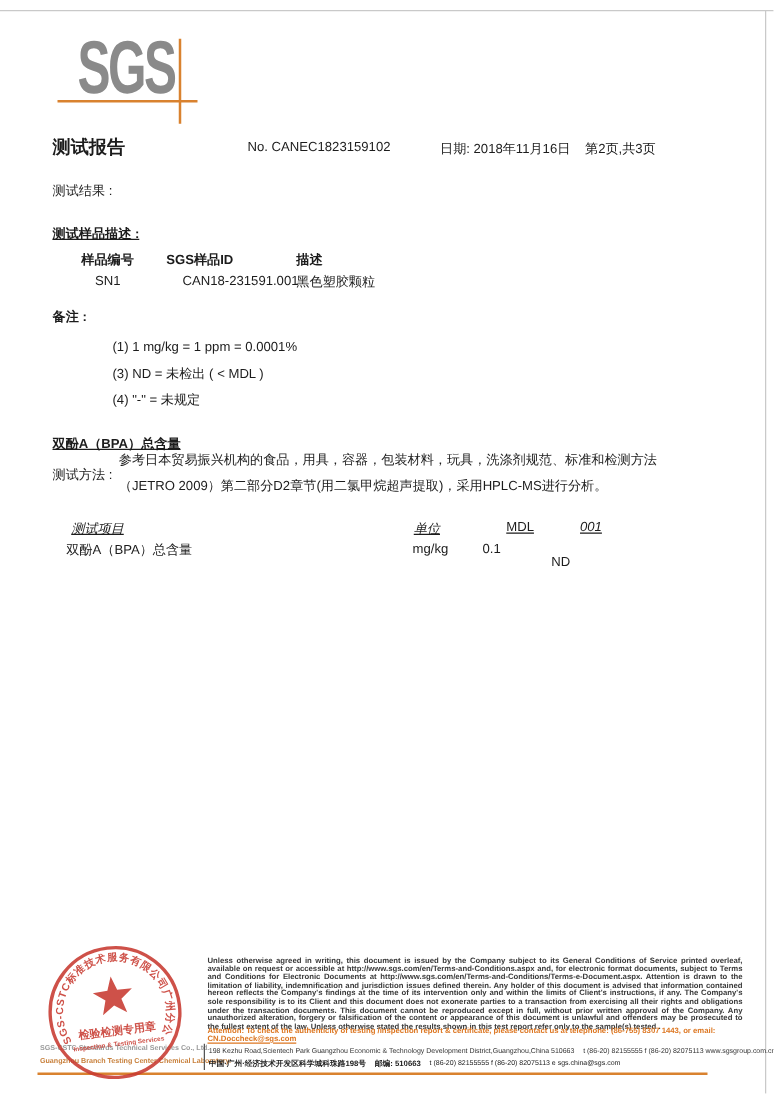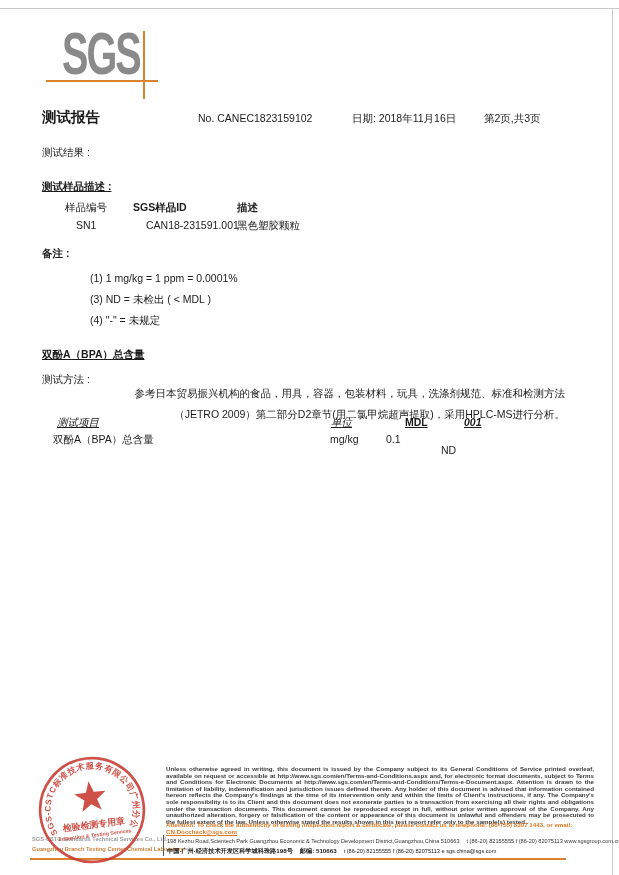--- a/index.html
+++ b/index.html
@@ -15,38 +15,38 @@
   .logo-text{
     left:62px;top:24px;font-size:60px;font-weight:bold;color:#8a8a8a;
     letter-spacing:-3px;transform:scaleX(.66);transform-origin:left top;line-height:1;
   }
   .logo-hline{left:46px;top:80px;width:112px;height:2px;background:#d9822f;}
   .logo-vline{left:143px;top:31px;width:2px;height:68px;background:#d9822f;}
   
   .doc-title{left:42px;top:108px;font-size:14.5px;font-weight:bold;}
   .report-no{left:198px;top:112px;font-size:10.5px;}
   .report-date{left:352px;top:112px;font-size:10.5px;}
-  .page-info{left:484px;top:112px;font-size:10.5px;}
+  .page-info{left:468px;top:112px;font-size:10.5px;}
   .body-txt{font-size:10.5px;}
   .u{text-decoration:underline;}
-  .b{font-weight:bold;padding-left:24px;}
+  .b{font-weight:normal;padding-left:24px;}
   .i{font-style:italic;}
   .results-label{left:42px;top:146px;}
   .sample-heading{left:42px;top:180px;font-weight:bold;text-decoration:underline;}
-  .sd-h1{left:65px;top:201px;font-weight:normal;}
+  .sd-h1{left:65px;top:201px;font-weight:bold;}
   .sd-h2{left:133px;top:201px;font-weight:bold;}
   .sd-h3{left:237px;top:201px;font-weight:bold;}
   .sd-c1{left:76px;top:219px;}
   .sd-c2{left:146px;top:219px;}
   .sd-c3{left:237px;top:219px;}
   .remarks-label{left:42px;top:247px;font-weight:bold;}
   .remarks-list{left:90px;top:268px;line-height:21px;}
   .bpa-heading{left:42px;top:348px;font-weight:bold;text-decoration:underline;}
   .method-label{left:42px;top:373px;}
-  .method-text{left:95px;top:383px;width:470px;line-height:21px;text-align:right;}
+  .method-text{left:95px;top:358px;width:470px;line-height:21px;}
   .rt-h-item{left:57px;top:416px;}
   .rt-h-unit{left:331px;top:416px;}
   .rt-h-mdl{left:381px;top:416px;}
   .rt-h-001{left:440px;top:416px;}
   .rt-r-item{left:53px;top:433px;}
   .rt-r-unit{left:330px;top:433px;}
   .rt-r-mdl{left:386px;top:433px;}
   .rt-r-001{left:441px;top:444px;}
   
   .disclaimer{

